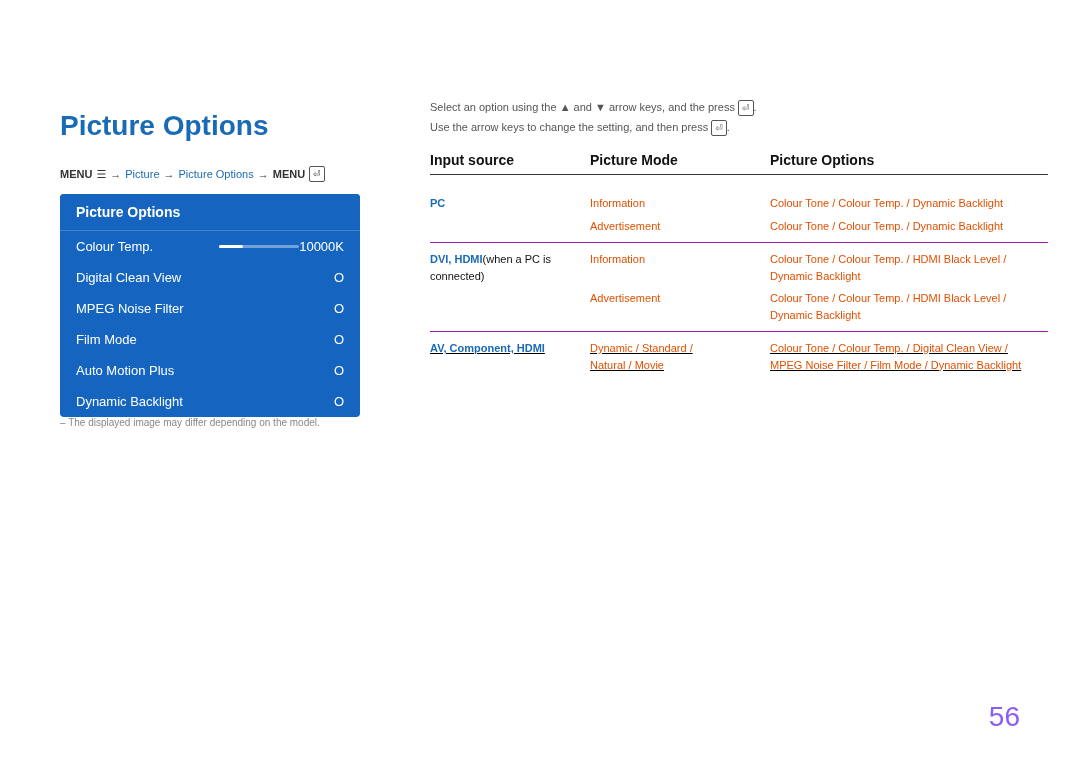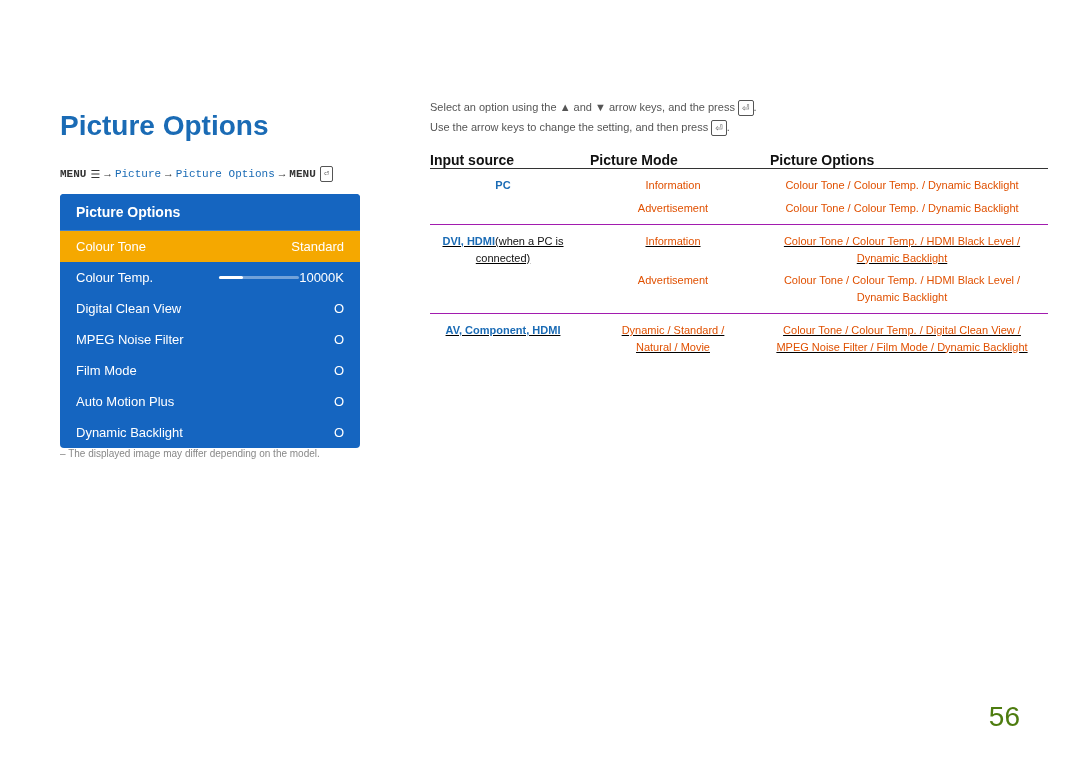--- a/index.html
+++ b/index.html
@@ -26,21 +26,20 @@
       width: 380px;
     }
 
     .menu-breadcrumb {
       font-size: 11px;
       color: #333;
       margin-bottom: 12px;
       display: flex;
       align-items: center;
       gap: 4px;
-      font-family: Liberation Mono, monospace;
     }
 
     .menu-breadcrumb .menu-word {
       font-weight: bold;
     }
 
     .menu-breadcrumb .arrow {
       color: #333;
     }
 
@@ -136,21 +135,22 @@
 
     .table-container {
       margin-top: 16px;
       width: 100%;
     }
 
     .table-header {
       display: grid;
       grid-template-columns: 160px 180px 1fr;
       border-bottom: 1.5px solid #333;
-      margin-bottom: 0;
+      padding-bottom: 6px;
+      margin-bottom: 12px;
     }
 
     .table-header-cell {
       font-size: 14px;
       font-weight: bold;
       color: #111;
     }
 
     .table-row {
       display: grid;
@@ -162,42 +162,41 @@
 
     .table-row.no-border {
       border-bottom: none;
       text-decoration: underline;
     }
 
     .cell {
       font-size: 11px;
       padding-right: 14px;
       line-height: 1.5;
-      text-align: center;
     }
 
     .cell.input-source {
       color: #1a6bb5;
       font-weight: bold;
     }
 
     .cell.picture-mode {
       color: #e05000;
     }
 
     .cell.picture-options {
       color: #e05000;
     }
 
     .page-number {
       position: absolute;
       bottom: 30px;
       right: 60px;
       font-size: 28px;
-      color: #4d7c0f;
+      color: #8b5cf6;
     }
   </style>
 </head>
 <body>
 
 <div class="left-panel">
 
   <h1 class="page-title">Picture Options</h1>
 
   <div class="menu-breadcrumb">
@@ -208,24 +207,20 @@
     <span class="arrow">→</span>
     <span class="link">Picture Options</span>
     <span class="arrow">→</span>
     <span class="menu-word">MENU</span>
     <span class="enter-icon">⏎</span>
   </div>
 
   <div class="tv-menu">
     <div class="tv-menu-header">Picture Options</div>
 
-    <div class="tv-menu-item selected">
-      <span>Colour Tone</span>
-      <span class="item-value">Standard</span>
-    </div>
 
     <div class="tv-menu-item">
       <span>Colour Temp.</span>
       <div class="slider-container">
         <div class="slider-bar">
           <div class="slider-fill"></div>
         </div>
         <span class="item-value">10000K</span>
       </div>
     </div>
@@ -284,21 +279,21 @@
         <div class="cell picture-options">Colour Tone / Colour Temp. / Dynamic Backlight</div>
       </div>
       <div class="table-row" style="padding-top:4px;">
         <div class="cell"></div>
         <div class="cell picture-mode">Advertisement</div>
         <div class="cell picture-options">Colour Tone / Colour Temp. / Dynamic Backlight</div>
       </div>
     </div>
 
     <div>
-      <div class="table-row" style="border-bottom:none; padding-bottom:2px;text-decoration:underline;">
+      <div class="table-row" style="border-bottom:none; padding-bottom:2px;">
         <div class="cell input-source">DVI, HDMI<span style="color:#111;font-weight:normal;">(when a PC is connected)</span></div>
         <div class="cell picture-mode">Information</div>
         <div class="cell picture-options">Colour Tone / Colour Temp. / HDMI Black Level / <br>Dynamic Backlight</div>
       </div>
       <div class="table-row" style="padding-top:4px;">
         <div class="cell"></div>
         <div class="cell picture-mode">Advertisement</div>
         <div class="cell picture-options">Colour Tone / Colour Temp. / HDMI Black Level / <br>Dynamic Backlight</div>
       </div>
     </div>

